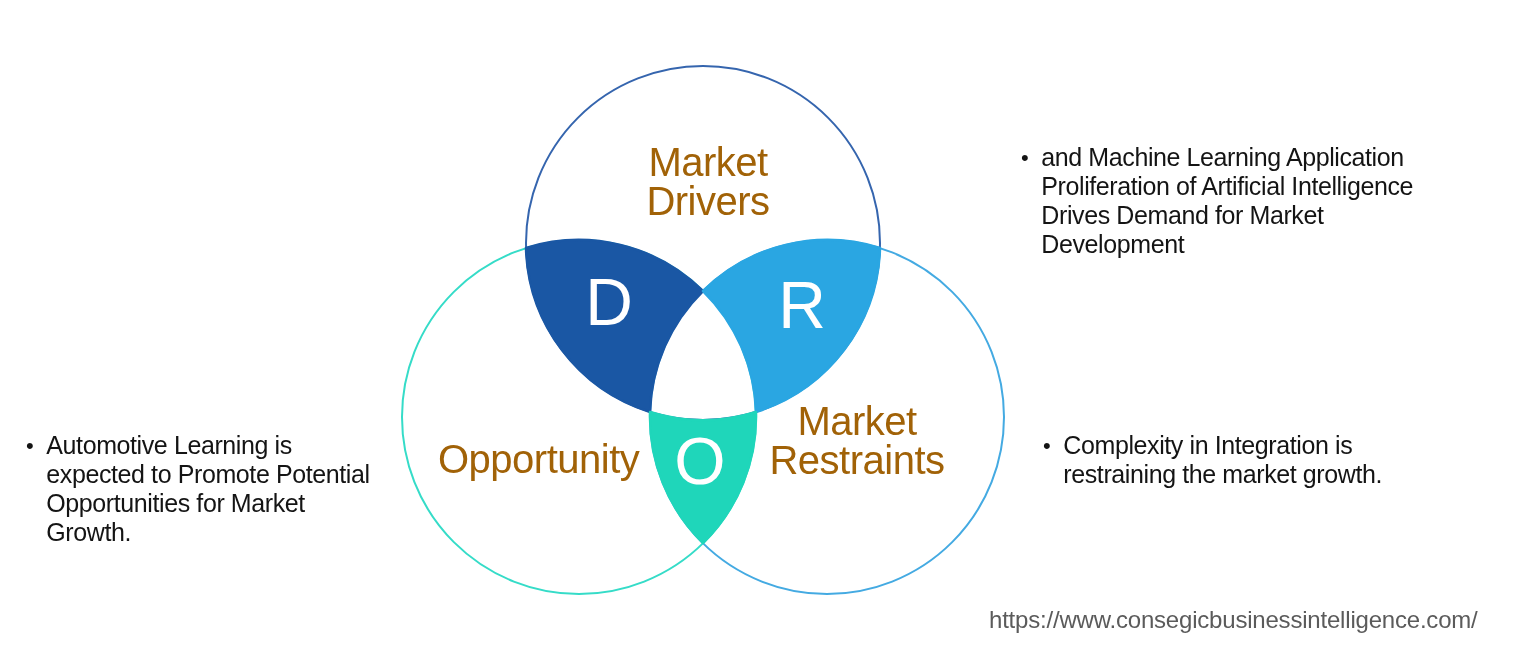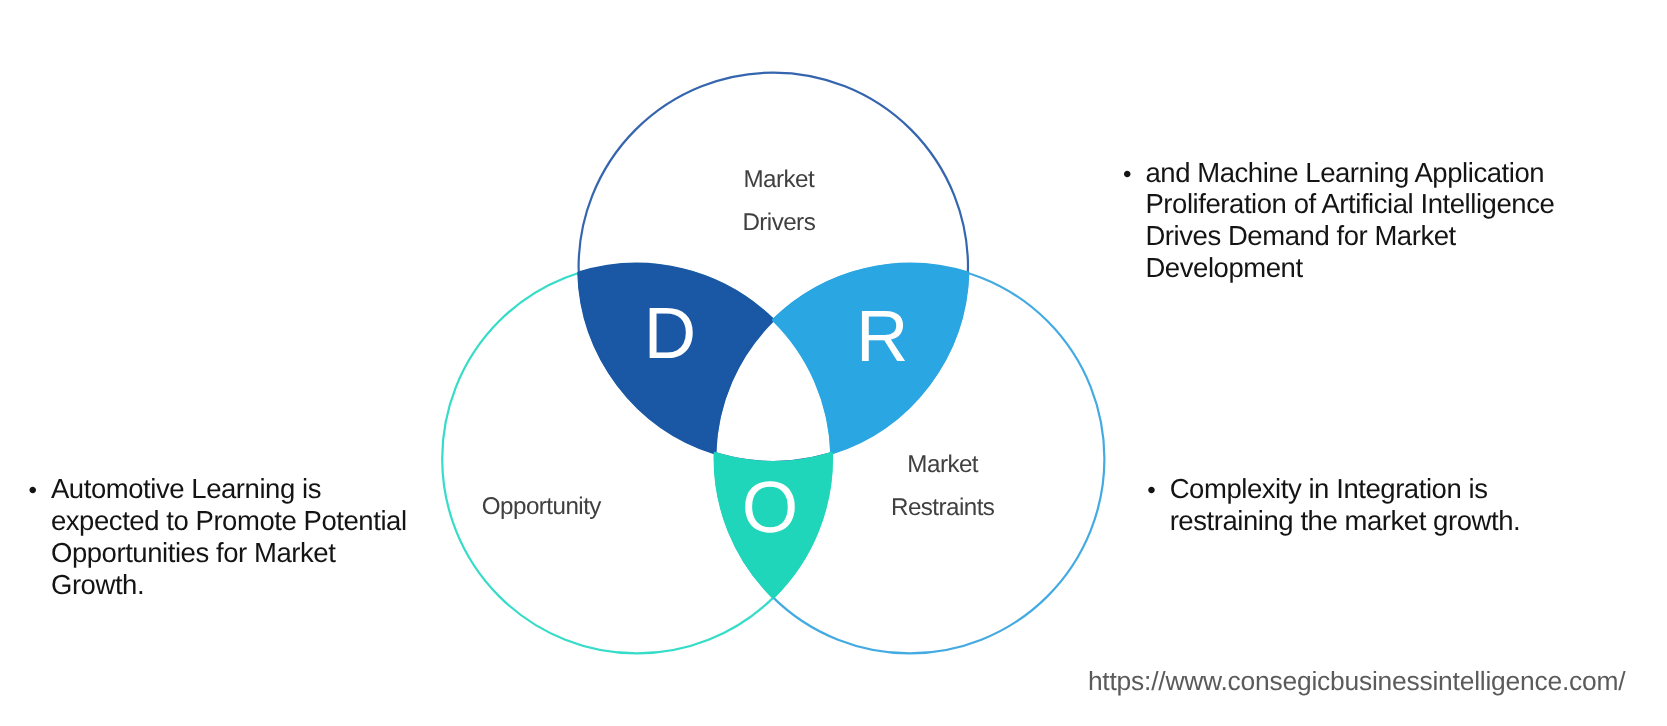--- a/index.html
+++ b/index.html
@@ -8,22 +8,22 @@
     width:1515px;height:660px;
     background:#ffffff;
     overflow:hidden;
     font-family:"Liberation Sans","DejaVu Sans",sans-serif;
   }
   .venn-svg{position:absolute;left:0;top:0;}
 
   
   .venn-label{
     position:absolute;
-    font-size:22px;line-height:39px;letter-spacing:-0.5px;
-    color:#404040;font-weight:400;
+    font-size:40px;line-height:39px;letter-spacing:-0.5px;
+    color:#a16207;font-weight:400;
   }
   .venn-label.centered{text-align:center;}
 
   
   .venn-letter{
     position:absolute;width:100px;text-align:center;
     font-size:66px;line-height:66px;font-weight:400;color:#ffffff;
   }
 
   

